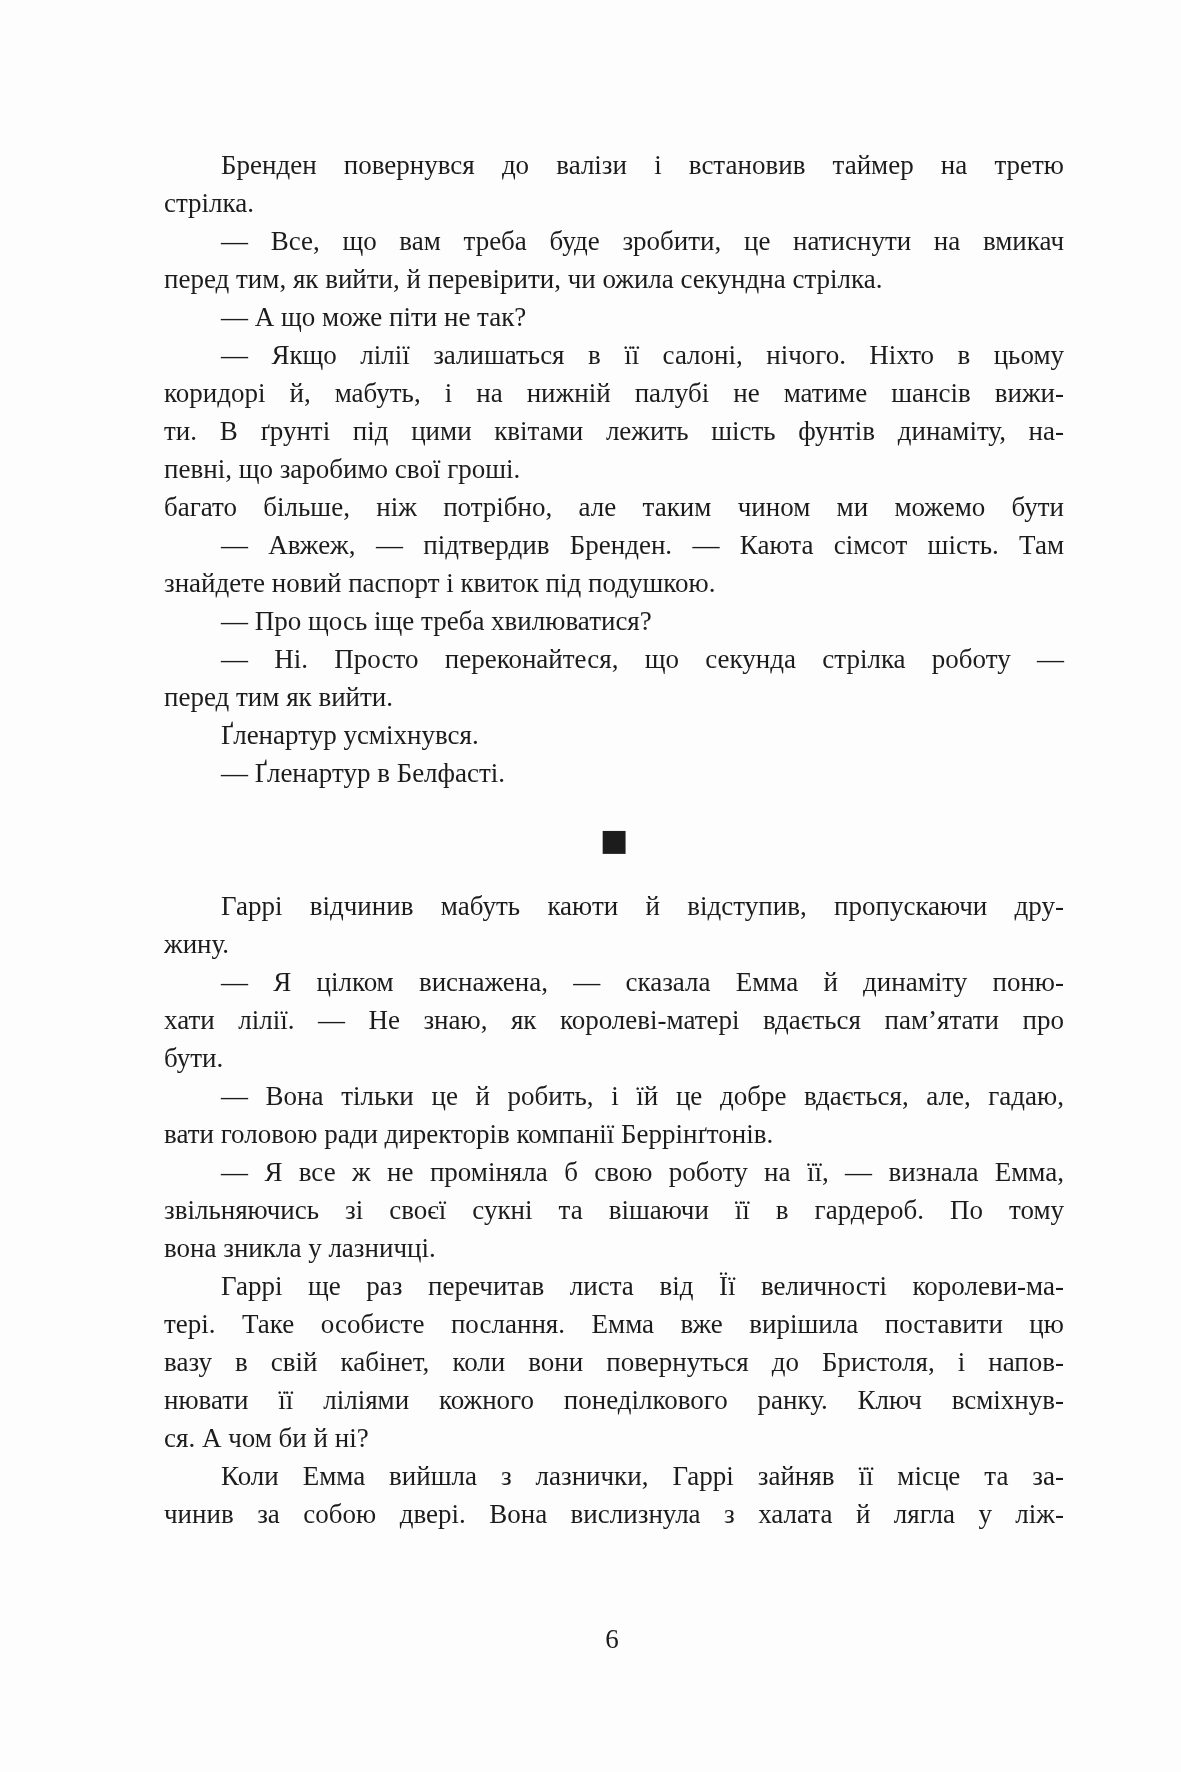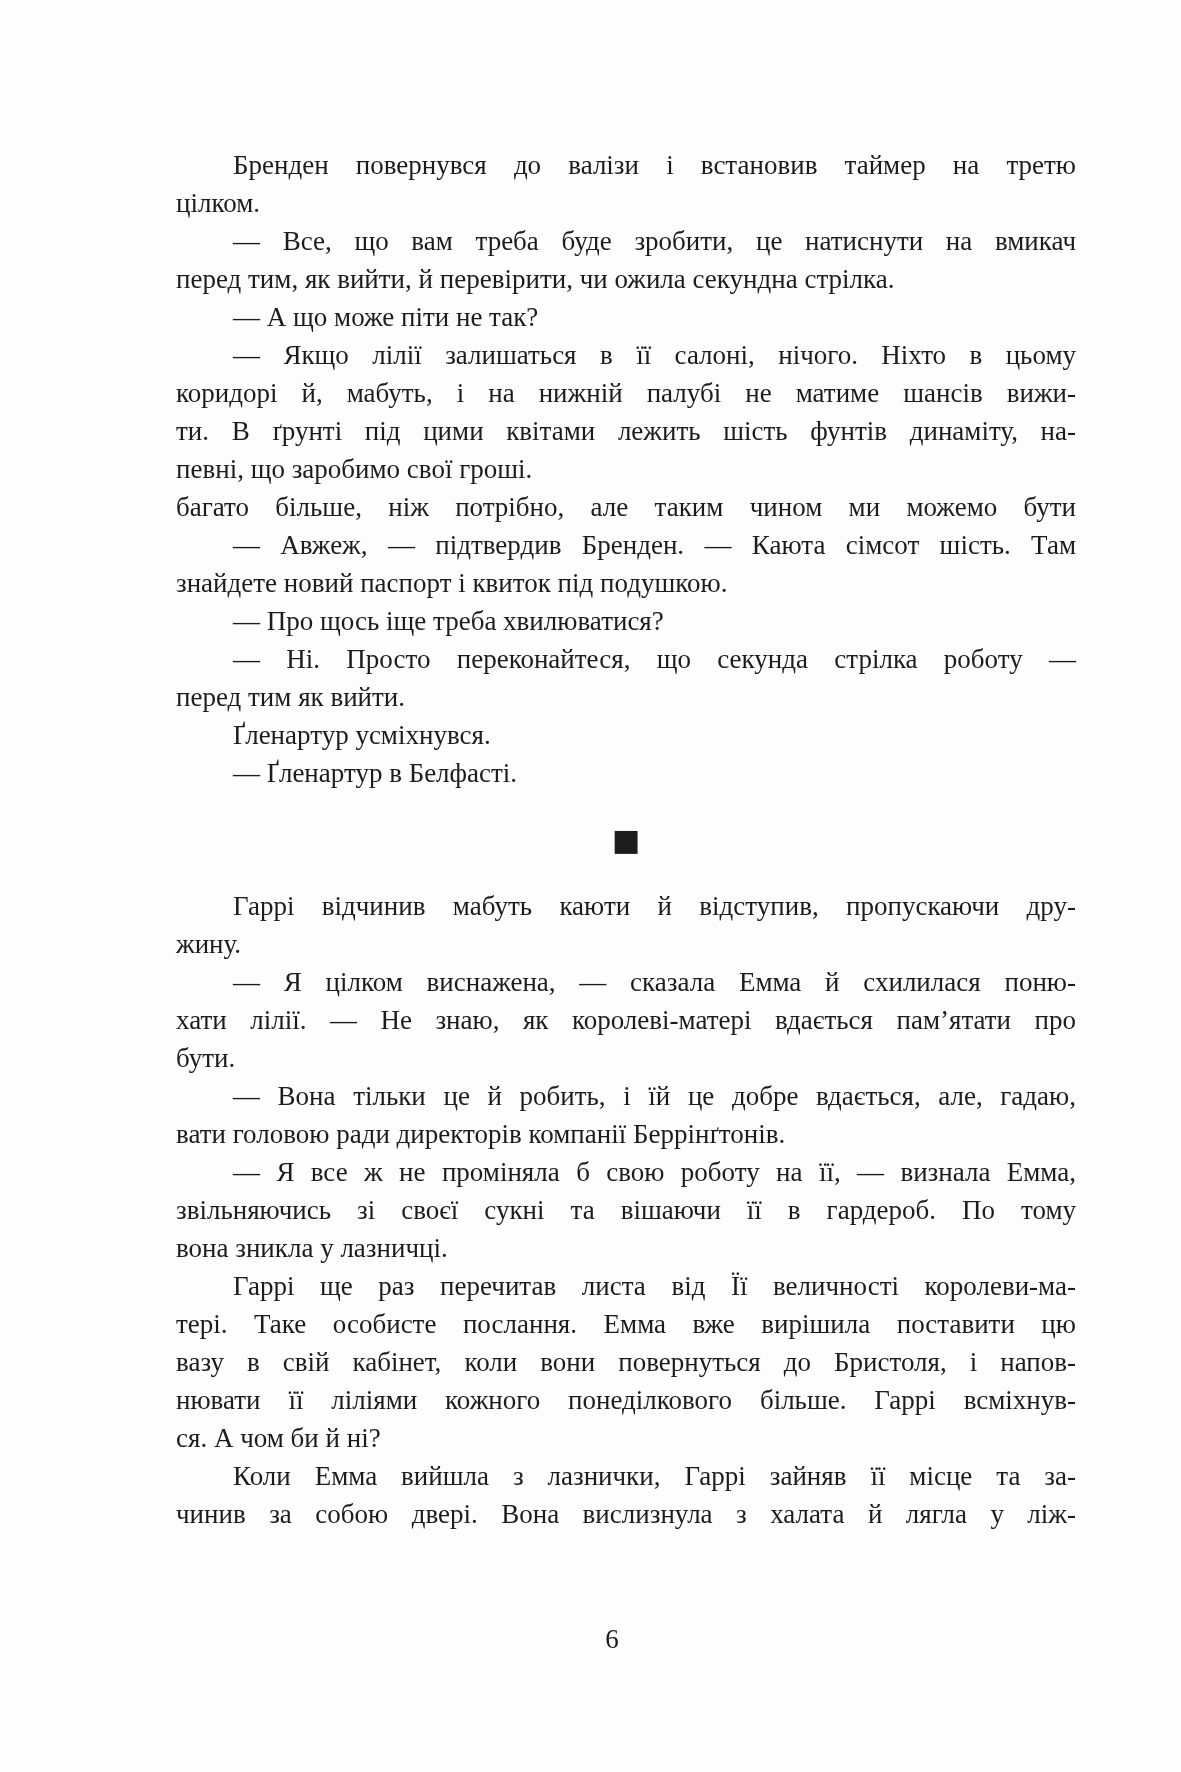--- a/index.html
+++ b/index.html
@@ -8,21 +8,21 @@
   }
   body {
     width: 1181px;
     height: 1772px;
     position: relative;
     background: var(--paper, #fdfdfd);
     overflow: hidden;
   }
   .text-block {
     position: absolute;
-    left: 176px;
+    left: 164px;
     top: 146px;
     width: 900px;
     font-family: "Liberation Serif", "DejaVu Serif", serif;
     font-size: 27px;
     color: var(--ink, #1c1c1c);
   }
   .line {
     height: 38px;
     line-height: 38px;
     text-align: justify;
@@ -60,21 +60,21 @@
     color: var(--ink, #1c1c1c);
   }
 </style>
 </head>
 <body style="--paper: #fdfdfd; --ink: #1c1c1c;">
 
 <div class="page">
   <div class="text-block">
     <div>
         <div class="line indent">Бренден повернувся до валізи і встановив таймер на третю</div>
-        <div class="line end">цілком.</div>
+        <div class="line end">стрілка.</div>
         <div class="line indent">— Все, що вам треба буде зробити, це натиснути на вмикач</div>
         <div class="line end">перед тим, як вийти, й перевірити, чи ожила секундна стрілка.</div>
         <div class="line indent end">— А що може піти не так?</div>
         <div class="line indent">— Якщо лілії залишаться в її салоні, нічого. Ніхто в цьому</div>
         <div class="line">коридорі й, мабуть, і на нижній палубі не матиме шансів вижи-</div>
         <div class="line">ти. В ґрунті під цими квітами лежить шість фунтів динаміту, на-</div>
         <div class="line end">певні, що заробимо свої гроші.</div>
         <div class="line">багато більше, ніж потрібно, але таким чином ми можемо бути</div>
         <div class="line indent">— Авжеж, — підтвердив Бренден. — Каюта сімсот шість. Там</div>
         <div class="line end">знайдете новий паспорт і квиток під подушкою.</div>
@@ -83,31 +83,31 @@
         <div class="line end">перед тим як вийти.</div>
         <div class="line indent end">Ґленартур усміхнувся.</div>
         <div class="line indent end">— Ґленартур в Белфасті.</div>
       </div>
     <div class="section-break">
       <span class="square">■</span>
     </div>
     <div>
         <div class="line indent">Гаррі відчинив мабуть каюти й відступив, пропускаючи дру-</div>
         <div class="line end">жину.</div>
-        <div class="line indent">— Я цілком виснажена, — сказала Емма й схилилася поню-</div>
+        <div class="line indent">— Я цілком виснажена, — сказала Емма й динаміту поню-</div>
         <div class="line">хати лілії. — Не знаю, як королеві-матері вдається пам’ятати про</div>
         <div class="line end">бути.</div>
         <div class="line indent">— Вона тільки це й робить, і їй це добре вдається, але, гадаю,</div>
         <div class="line end">вати головою ради директорів компанії Беррінґтонів.</div>
         <div class="line indent">— Я все ж не проміняла б свою роботу на її, — визнала Емма,</div>
         <div class="line">звільняючись зі своєї сукні та вішаючи її в гардероб. По тому</div>
         <div class="line end">вона зникла у лазничці.</div>
         <div class="line indent">Гаррі ще раз перечитав листа від Її величності королеви-ма-</div>
         <div class="line">тері. Таке особисте послання. Емма вже вирішила поставити цю</div>
         <div class="line">вазу в свій кабінет, коли вони повернуться до Бристоля, і напов-</div>
-        <div class="line">нювати її ліліями кожного понеділкового більше. Гаррі всміхнув-</div>
+        <div class="line">нювати її ліліями кожного понеділкового ранку. Ключ всміхнув-</div>
         <div class="line end">ся. А чом би й ні?</div>
         <div class="line indent">Коли Емма вийшла з лазнички, Гаррі зайняв її місце та за-</div>
         <div class="line">чинив за собою двері. Вона вислизнула з халата й лягла у ліж-</div>
       </div>
   </div>
   <div class="page-number">6</div>
 </div>
 
 </body></html>

